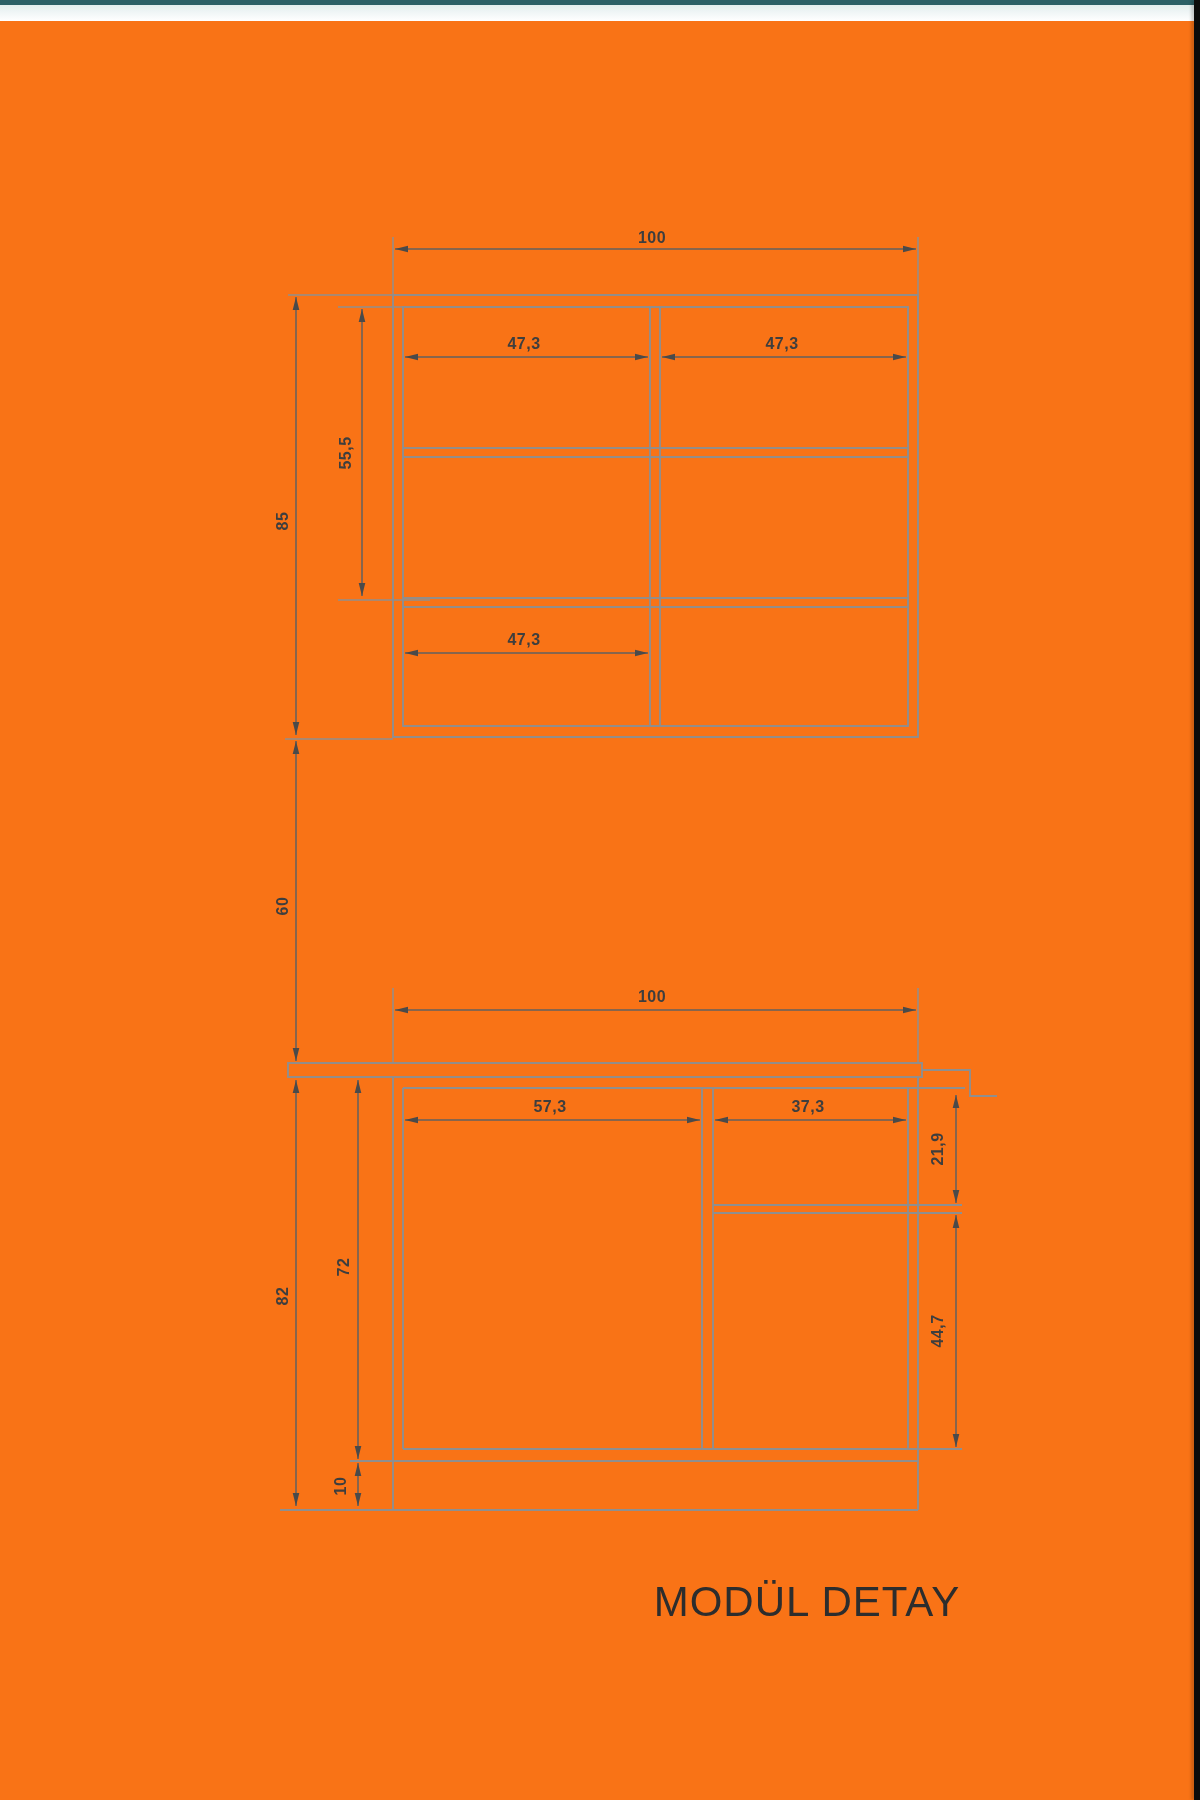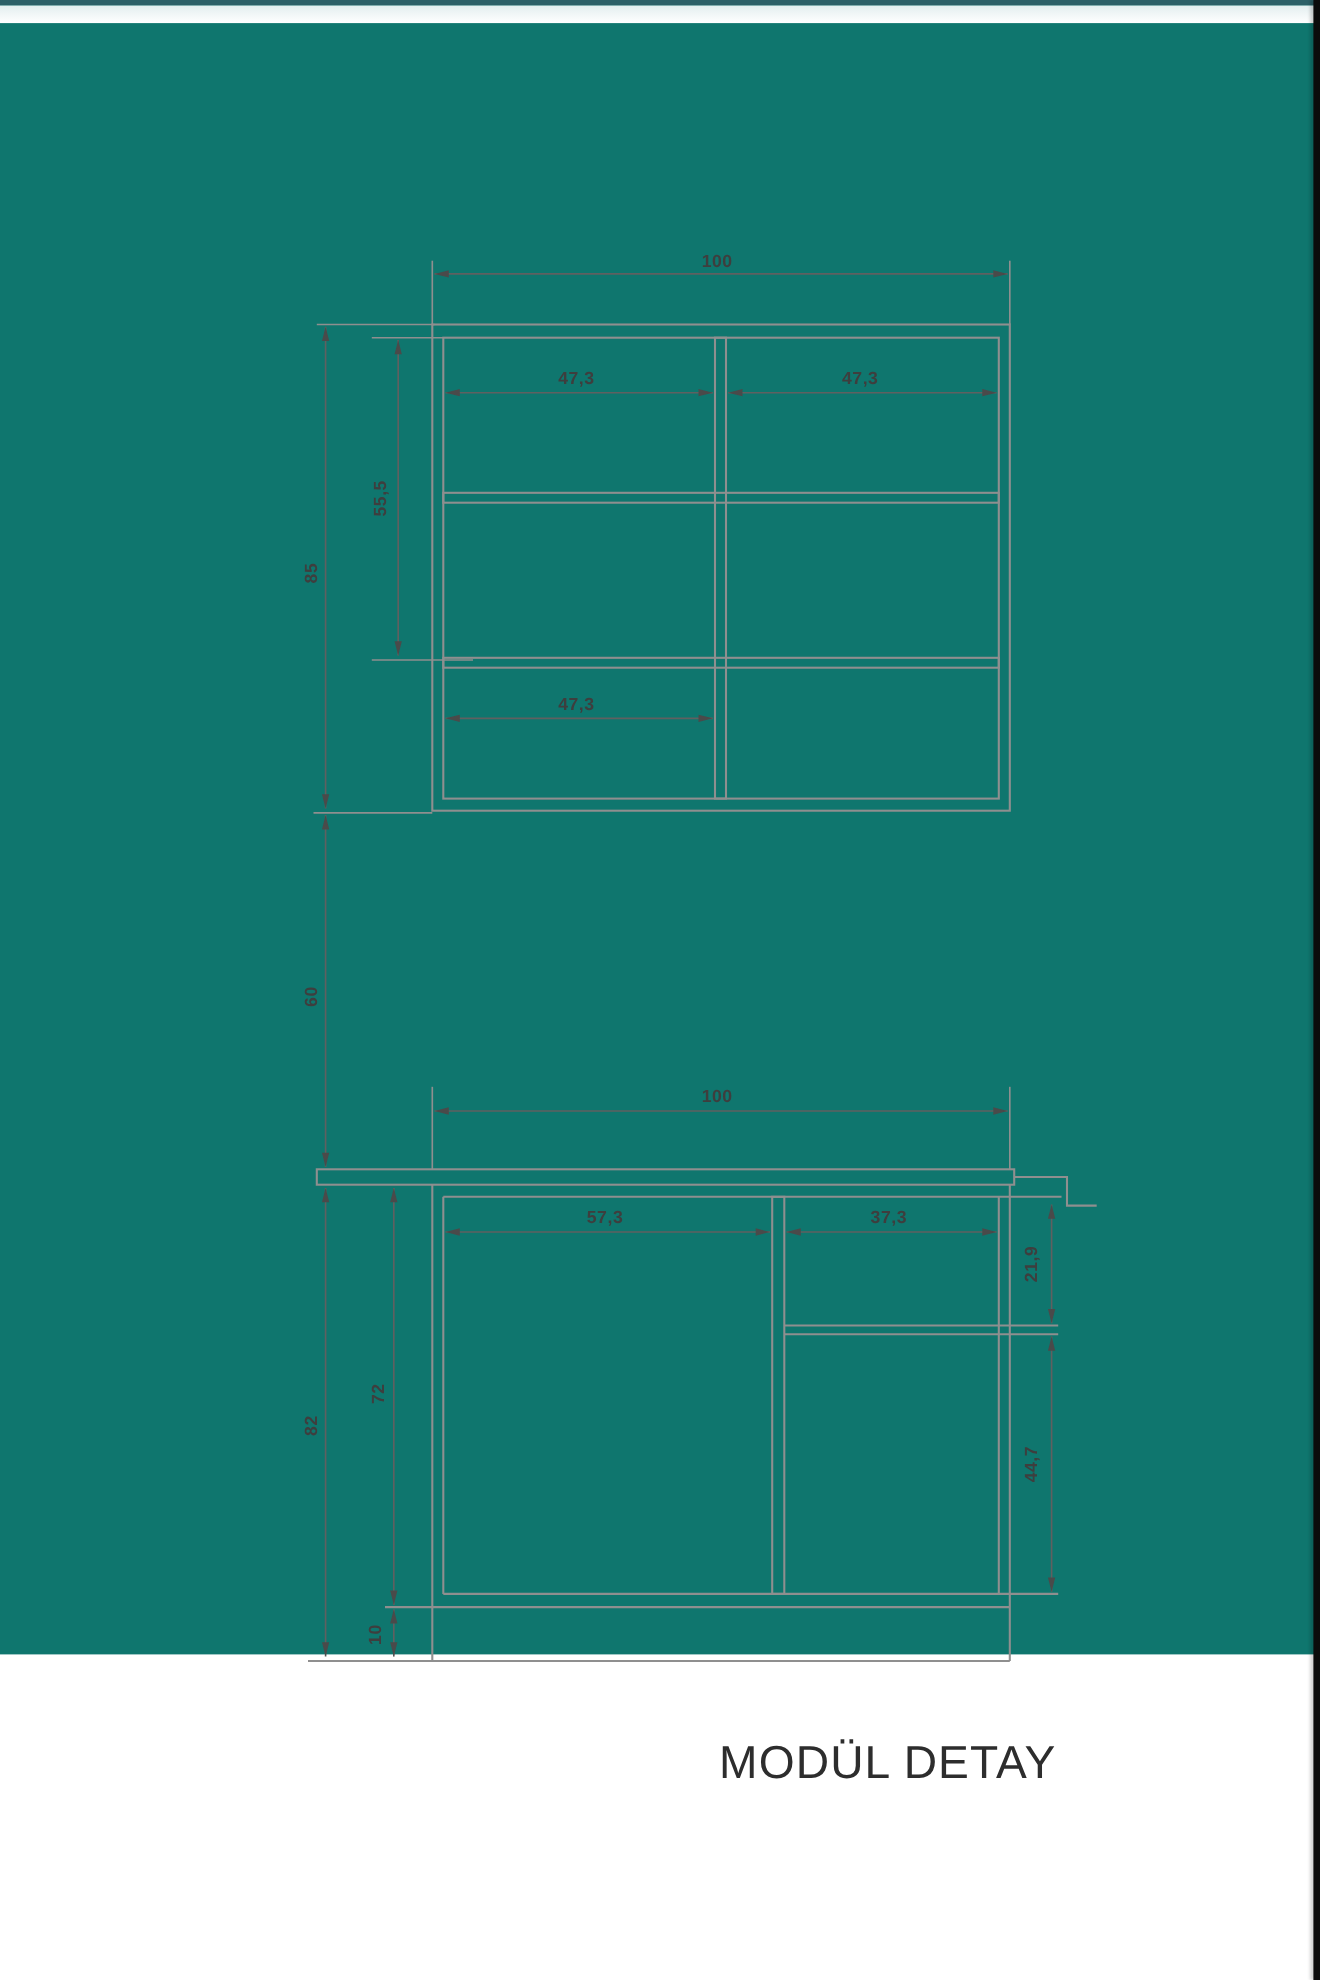--- a/index.html
+++ b/index.html
@@ -1,17 +1,17 @@
 <!DOCTYPE html>
 <html><head>
 <meta charset="utf-8">
 <style>
   html,body{margin:0;padding:0;background:#ffffff;}
   body{width:1200px;height:1800px;overflow:hidden;font-family:"Liberation Sans",sans-serif;}
-  .page{position:relative;width:1200px;height:1504px;background:#0f766e;}
+  .page{position:relative;width:1200px;height:1800px;background:#f97316;}
   .top-strip{position:absolute;left:0;top:0;width:1200px;height:5px;background:#2c6067;}
   .top-fade{position:absolute;left:0;top:5px;width:1200px;height:16px;
             background:linear-gradient(#e3eeef,#ffffff);}
   .right-strip{position:absolute;top:0;left:1194px;width:6px;height:1800px;background:#0b0b0b;
                box-shadow:-3px 0 3px rgba(0,0,0,.18);}
   svg.drawing{position:absolute;left:0;top:0;filter:blur(.45px);}
   .struct{stroke:#8f8f8f;stroke-width:1.9;fill:none;}
   .ext{stroke:#8f8f8f;stroke-width:1.5;fill:none;}
   .dim{stroke:#606060;stroke-width:1.5;fill:none;}
   .arrow{fill:#4a4a4a;stroke:none;}

